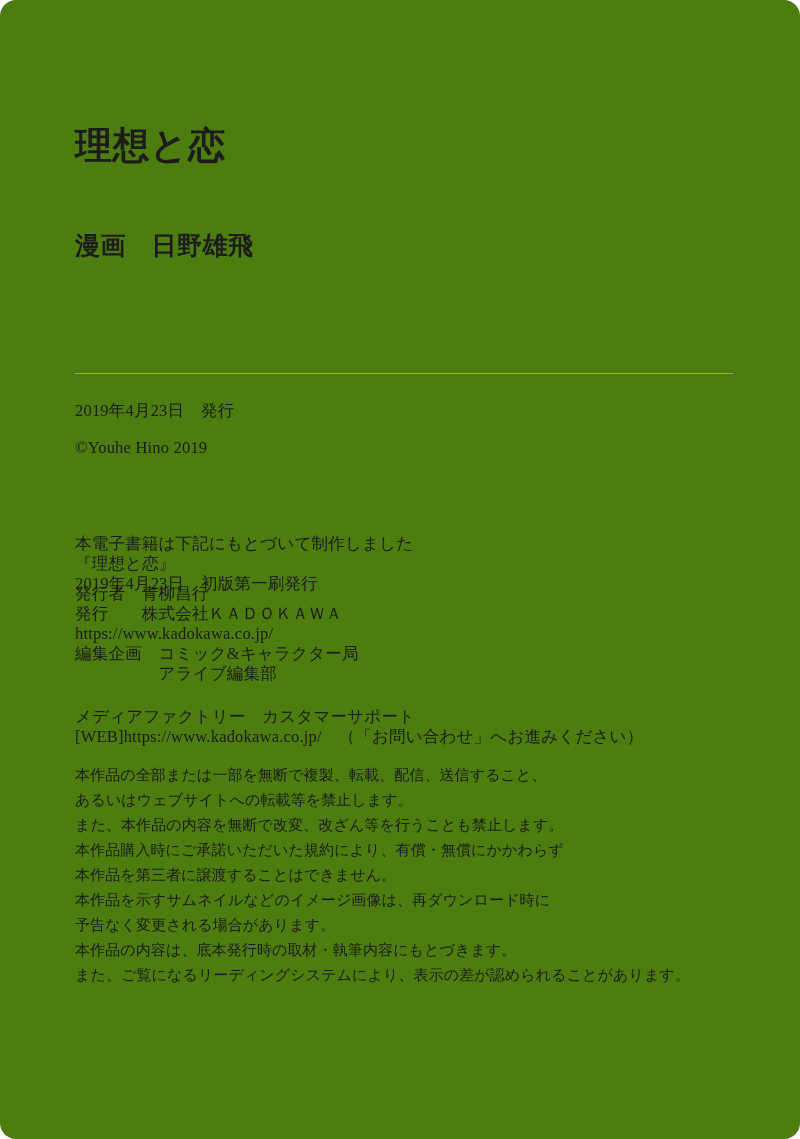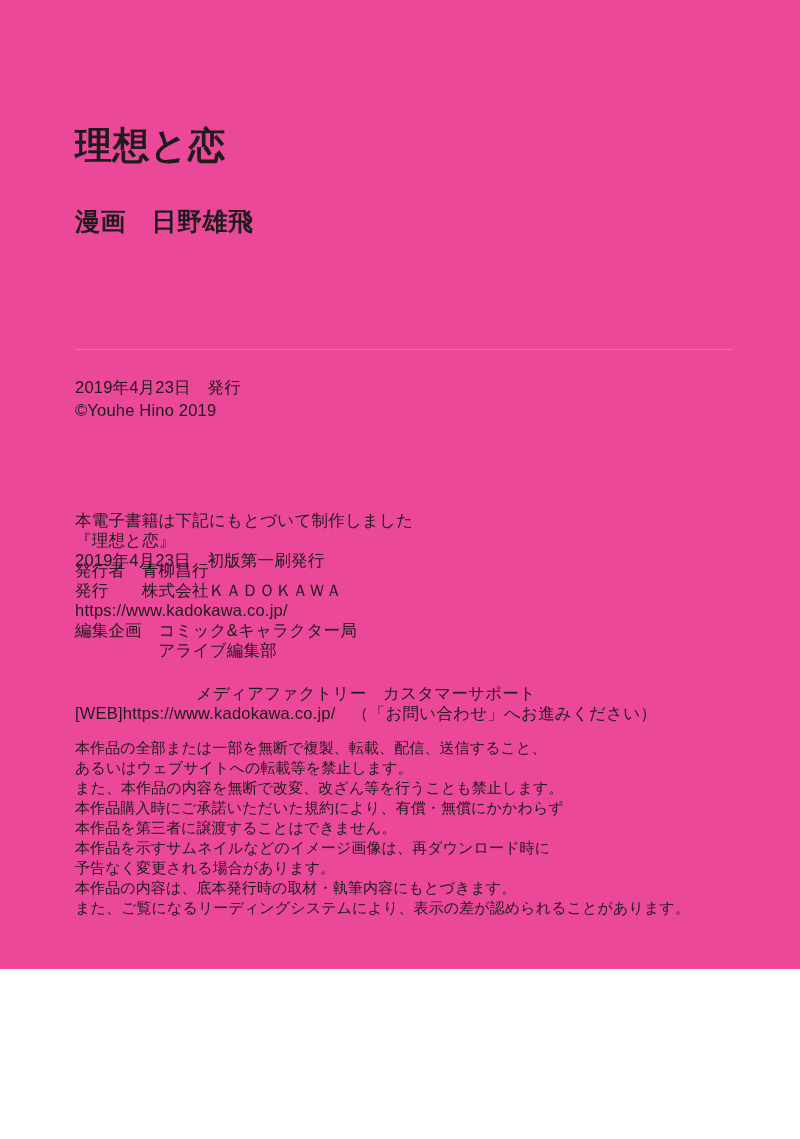--- a/index.html
+++ b/index.html
@@ -3,27 +3,28 @@
 <meta charset="utf-8">
 <style>
   html, body {
     margin: 0;
     padding: 0;
     background: #ffffff;
   }
   .page {
     position: relative;
     width: 800px;
-    height: 969px;
-    background: #ec4899;
+    height: 1139px;
+    background: #4d7c0f;
     overflow: hidden;
     font-family: "Liberation Sans", "DejaVu Sans", sans-serif;
     color: #1c1c1c;
+    border-radius: 16px;
   }
-  .abs { position: absolute; left: 75px; }
+  .abs { position: absolute; left: 75px; margin-top: 24px; }
   .book-title {
     top: 126px;
     font-size: 37px;
     font-weight: bold;
     line-height: 1.1;
     letter-spacing: 0.5px;
     white-space: pre-wrap;
     margin: 0;
   }
   .author-credit {
@@ -38,30 +39,31 @@
     top: 349px;
     width: 658px;
     height: 0;
     border-top: 1.5px solid #9b9b9b;
   }
   .body-text {
     font-size: 16.5px;
     line-height: 20px;
     white-space: pre-wrap;
     letter-spacing: 0.2px;
+    font-family: Liberation Serif, serif;
   }
   .issue-line     { top: 377px; }
-  .copyright-line { top: 400px; text-align: center; }
+  .copyright-line { top: 414px; text-align: center; }
   .edition-note   { top: 510px; }
   .publisher      { top: 560px; }
-  .support        { top: 683px; text-align: center; }
+  .support        { top: 683px; }
   .legal-text {
     top: 738px;
     font-size: 15px;
-    line-height: 20px;
+    line-height: 25px;
     white-space: pre-wrap;
     letter-spacing: 0.1px;
   }
   .first-pub      { top: 920px; }
 </style>
 </head>
 <body>
 
 <div class="page">
 

